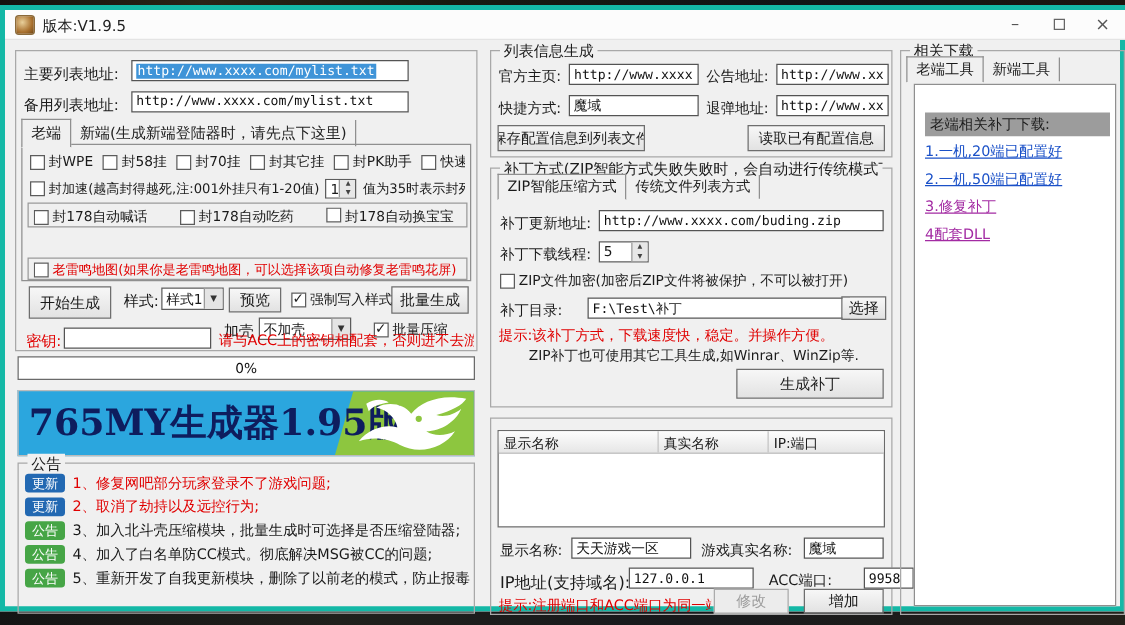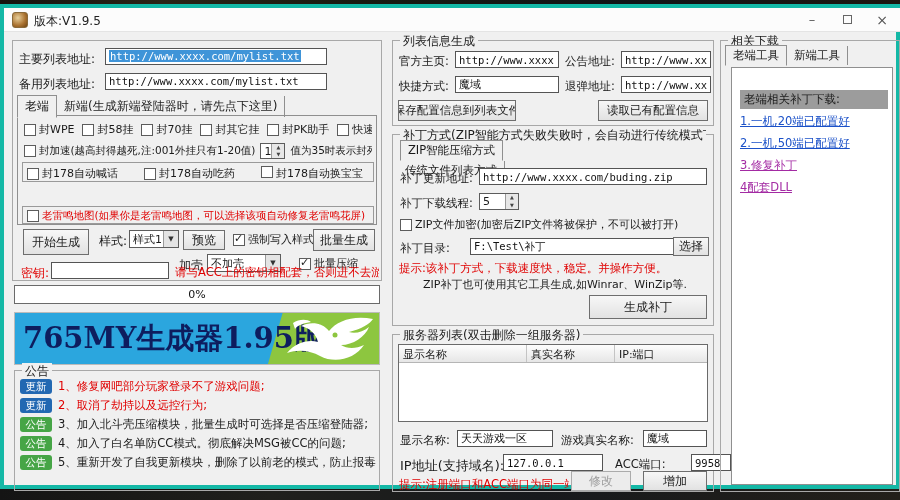--- a/index.html
+++ b/index.html
@@ -273,21 +273,21 @@
       <span class="lbl" style="left:6px; top:38px; font-size:11.5px;">快捷方式:</span>
       <input class="field" style="left: 62px; top: 35px; width: 104px; height: 17px;" value="魔域">
       <span class="lbl" style="left:172px; top:38px; font-size:11.5px;">退弹地址:</span>
       <input class="field mono" style="left: 228px; top: 35px; width: 90px; height: 17px;" value="http://www.xxxx.com">
       <div class="btn" style="left:5px; top:59px; width:118px; height:21px; font-size:11.5px;">保存配置信息到列表文件</div>
       <div class="btn" style="left:205px; top:59px; width:110px; height:21px; font-size:11.5px;">读取已有配置信息</div>
     </div>
 
     <div class="groupbox" style="left:388px; top:126px; width:322px; height:192px;">
       <span class="legend" style="max-width:306px;">补丁方式(ZIP智能方式失败失败时，会自动进行传统模式下载)</span>
-      <div class="tabstrip" style="left:5px; top:5px;flex-direction:column;">
+      <div class="tabstrip" style="left:5px; top:5px;">
         <div class="tab active" style="font-size:11.5px;">ZIP智能压缩方式</div>
         <div class="tab inactive" style="font-size:11.5px;">传统文件列表方式</div>
       </div>
       <span class="lbl" style="left:7px; top:36px; font-size:11.5px;">补丁更新地址:</span>
       <input class="field mono" style="left: 86px; top: 33px; width: 228px; height: 17px;" value="http://www.xxxx.com/buding.zip">
       <span class="lbl" style="left:7px; top:61px; font-size:11.5px;">补丁下载线程:</span>
       <span class="spin" style="position:absolute; left:86px; top:58px; width:40px; height:17px;">
           <span class="v">5</span>
           <span class="arrows">
             <div>▲</div>
@@ -300,21 +300,20 @@
         </span>
       <span class="lbl" style="left:7px; top:106px; font-size:11.5px;">补丁目录:</span>
       <input class="field mono" style="left: 77px; top: 103px; width: 210px; height: 17px;" value="F:\Test\补丁">
       <div class="btn" style="left:280px; top:102px; width:36px; height:19px;">选择</div>
       <span class="hintline red" style="left:6px; top:126px; width:310px;">提示:该补丁方式，下载速度快，稳定。并操作方便。</span>
       <span class="hintline" style="left:30px; top:142px; width:286px; font-size:11px;">ZIP补丁也可使用其它工具生成,如Winrar、WinZip等.</span>
       <div class="btn" style="left:196px; top:160px; width:118px; height:24px;">生成补丁</div>
     </div>
 
     <div class="groupbox" style="left:388px; top:326px; width:322px; height:158px;">
-      <span class="legend">服务器列表(双击删除一组服务器)</span>
       <div class="table" style="left:5px; top:9px; width:310px; height:78px;">
         <div class="thead">
           <div class="th" style="width:128px;">显示名称</div>
           <div class="th" style="width:88px;">真实名称</div>
           <div class="th" style="flex:1; border-right:none;">IP:端口</div>
         </div>
       </div>
       <span class="lbl" style="left:7px; top:98px; font-size:11.5px;">显示名称:</span>
       <input class="field" style="left: 64px; top: 95px; width: 96px; height: 17px;" value="天天游戏一区">
       <span class="lbl" style="left:168px; top:98px; font-size:11.5px;">游戏真实名称:</span>

